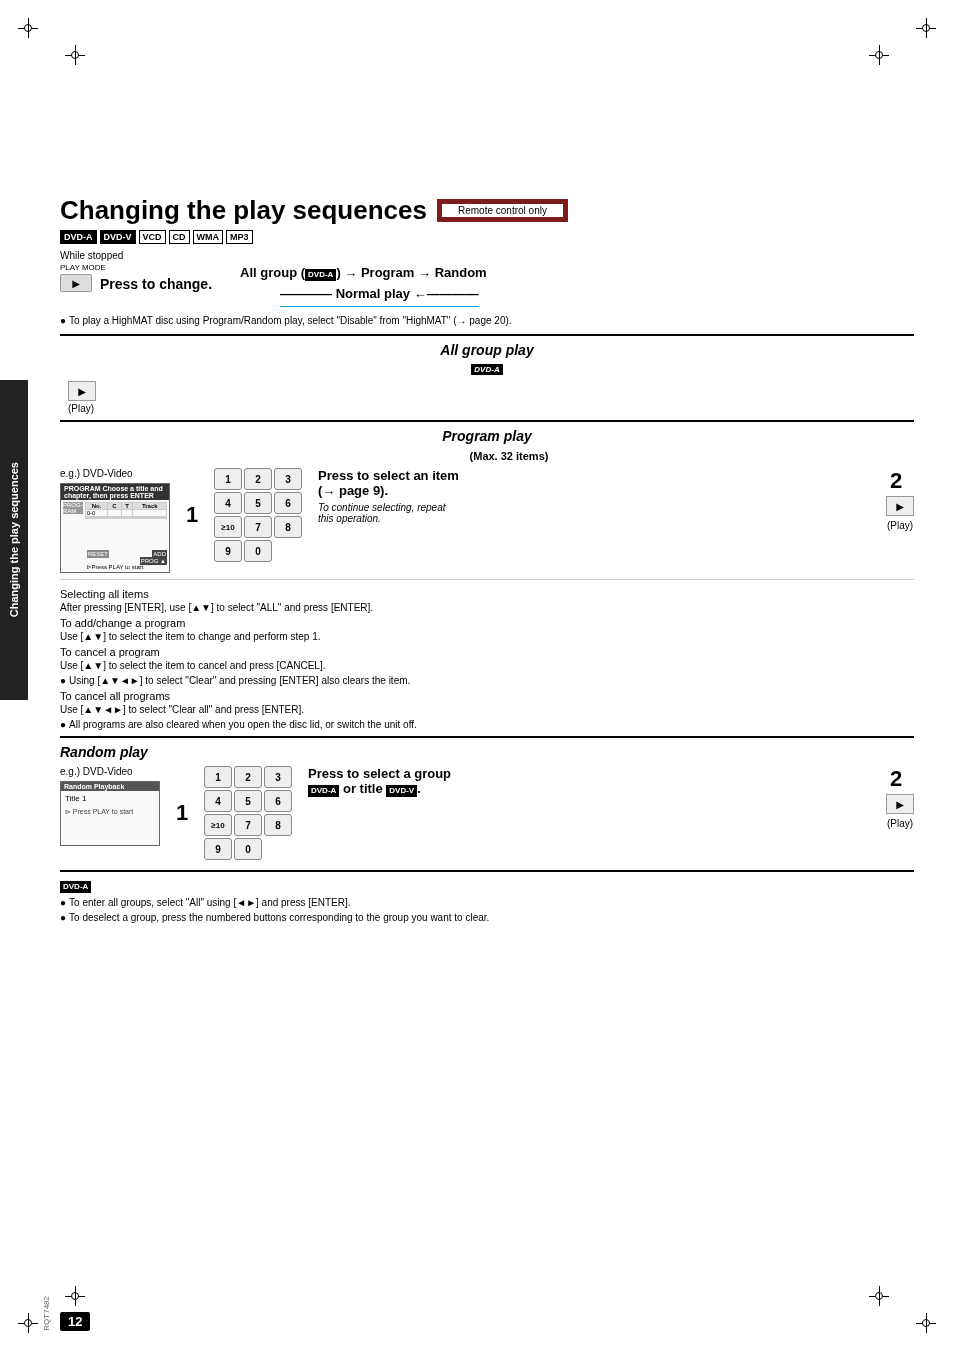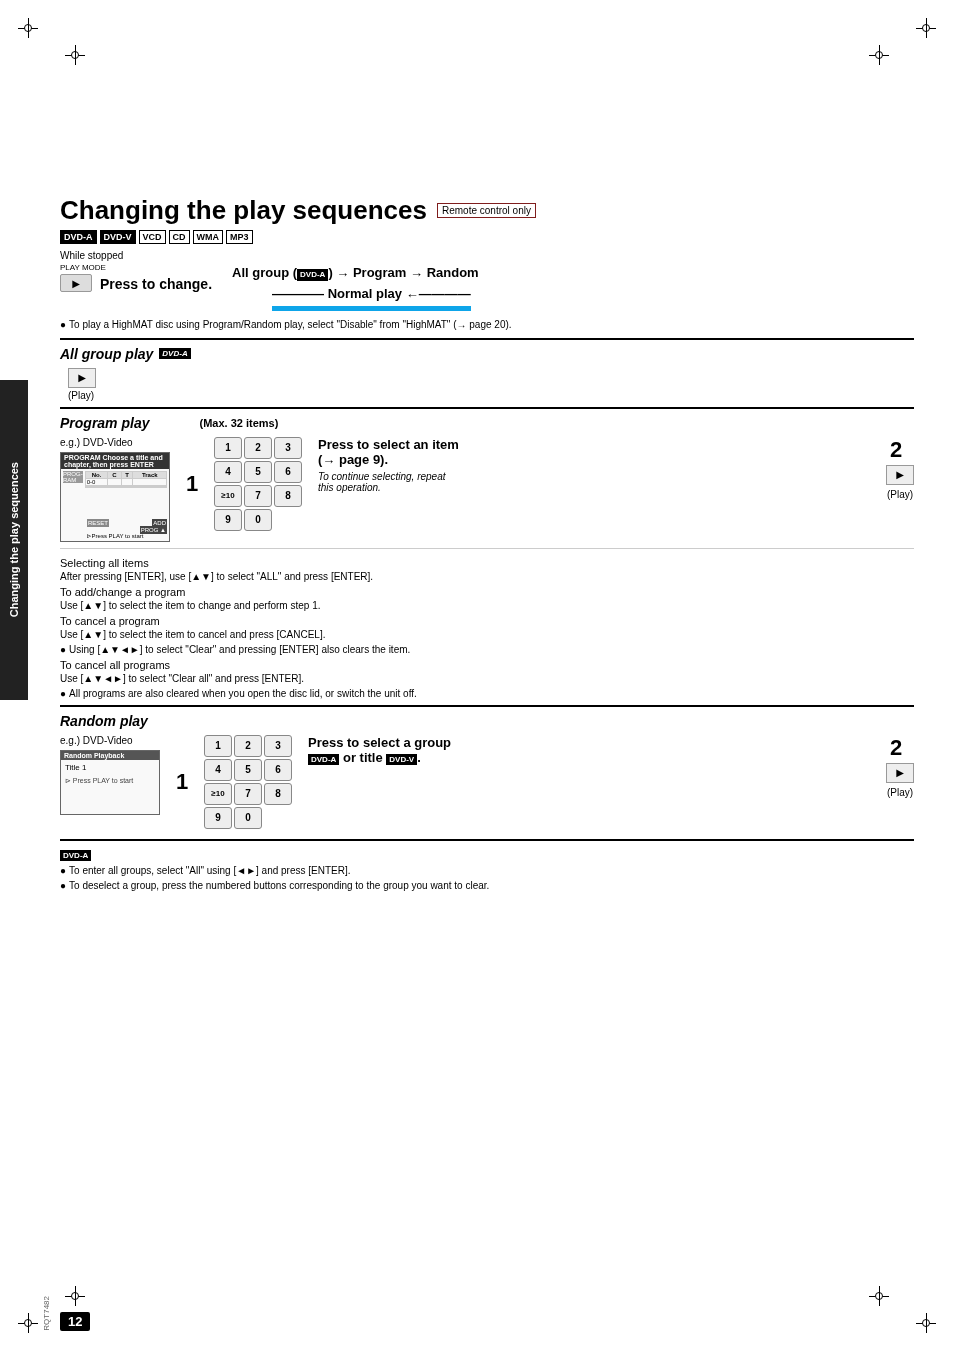--- a/index.html
+++ b/index.html
@@ -49,22 +49,22 @@
       font-size: 26px;
       font-weight: bold;
       display: flex;
       align-items: center;
       gap: 10px;
       margin-bottom: 4px;
     }
     .remote-only-badge {
       font-size: 10px;
       font-weight: normal;
-      border: 1px solid #7f1d1d;
-      padding: 1px 4px;
+      border: 5px solid #7f1d1d;
+      padding: 1px 16px;
       white-space: nowrap;
     }
 
     
     .format-badges {
       display: flex;
       gap: 3px;
       margin-bottom: 6px;
     }
     .badge {
@@ -80,21 +80,21 @@
       font-weight: bold;
       border: 1px solid #000;
       padding: 1px 3px;
     }
 
     
     .play-mode-section {
       display: flex;
       align-items: flex-start;
       margin-bottom: 8px;
-      gap: 20px;
+      gap: 28px;
     }
     .play-mode-left {
       display: flex;
       flex-direction: column;
       align-items: flex-start;
     }
     .play-mode-label {
       font-size: 8px;
       margin-bottom: 2px;
     }
@@ -140,20 +140,21 @@
 
     
     .section-header {
       font-size: 14px;
       font-weight: bold;
       font-style: italic;
       display: flex;
       align-items: center;
       gap: 6px;
       margin-bottom: 6px;
+      flex-direction: column;
     }
     .section-header-normal {
       font-size: 14px;
       font-weight: bold;
       display: flex;
       align-items: center;
       gap: 6px;
       margin-bottom: 6px;
     }
     .play-tri {
@@ -437,21 +438,21 @@
       <div style="display:flex; align-items:center; gap:8px;">
         <div class="play-button-icon">▶</div>
         <div class="press-to-change">Press to change.</div>
       </div>
     </div>
     <div class="play-mode-right">
       <div>
         All group (<span class="inline-badge-inv">DVD-A</span>) → Program → Random
       </div>
       <div style="display:flex; align-items:center; gap:4px; font-size:13px;">
-        <span style="margin-left:40px; border-bottom:5px solid #0ea5e9; padding-bottom:1px;">———— Normal play ←————</span>
+        <span style="margin-left:40px; border-bottom:1px solid #0ea5e9; padding-bottom:1px;">———— Normal play ←————</span>
       </div>
     </div>
   </div>
 
   <div class="note-text">
     <span class="bullet"></span><span>To play a HighMAT disc using Program/Random play, select "Disable" from "HighMAT" (→ page 20).</span>
   </div>
 
   <hr class="section-line">
   <div class="section-header">

